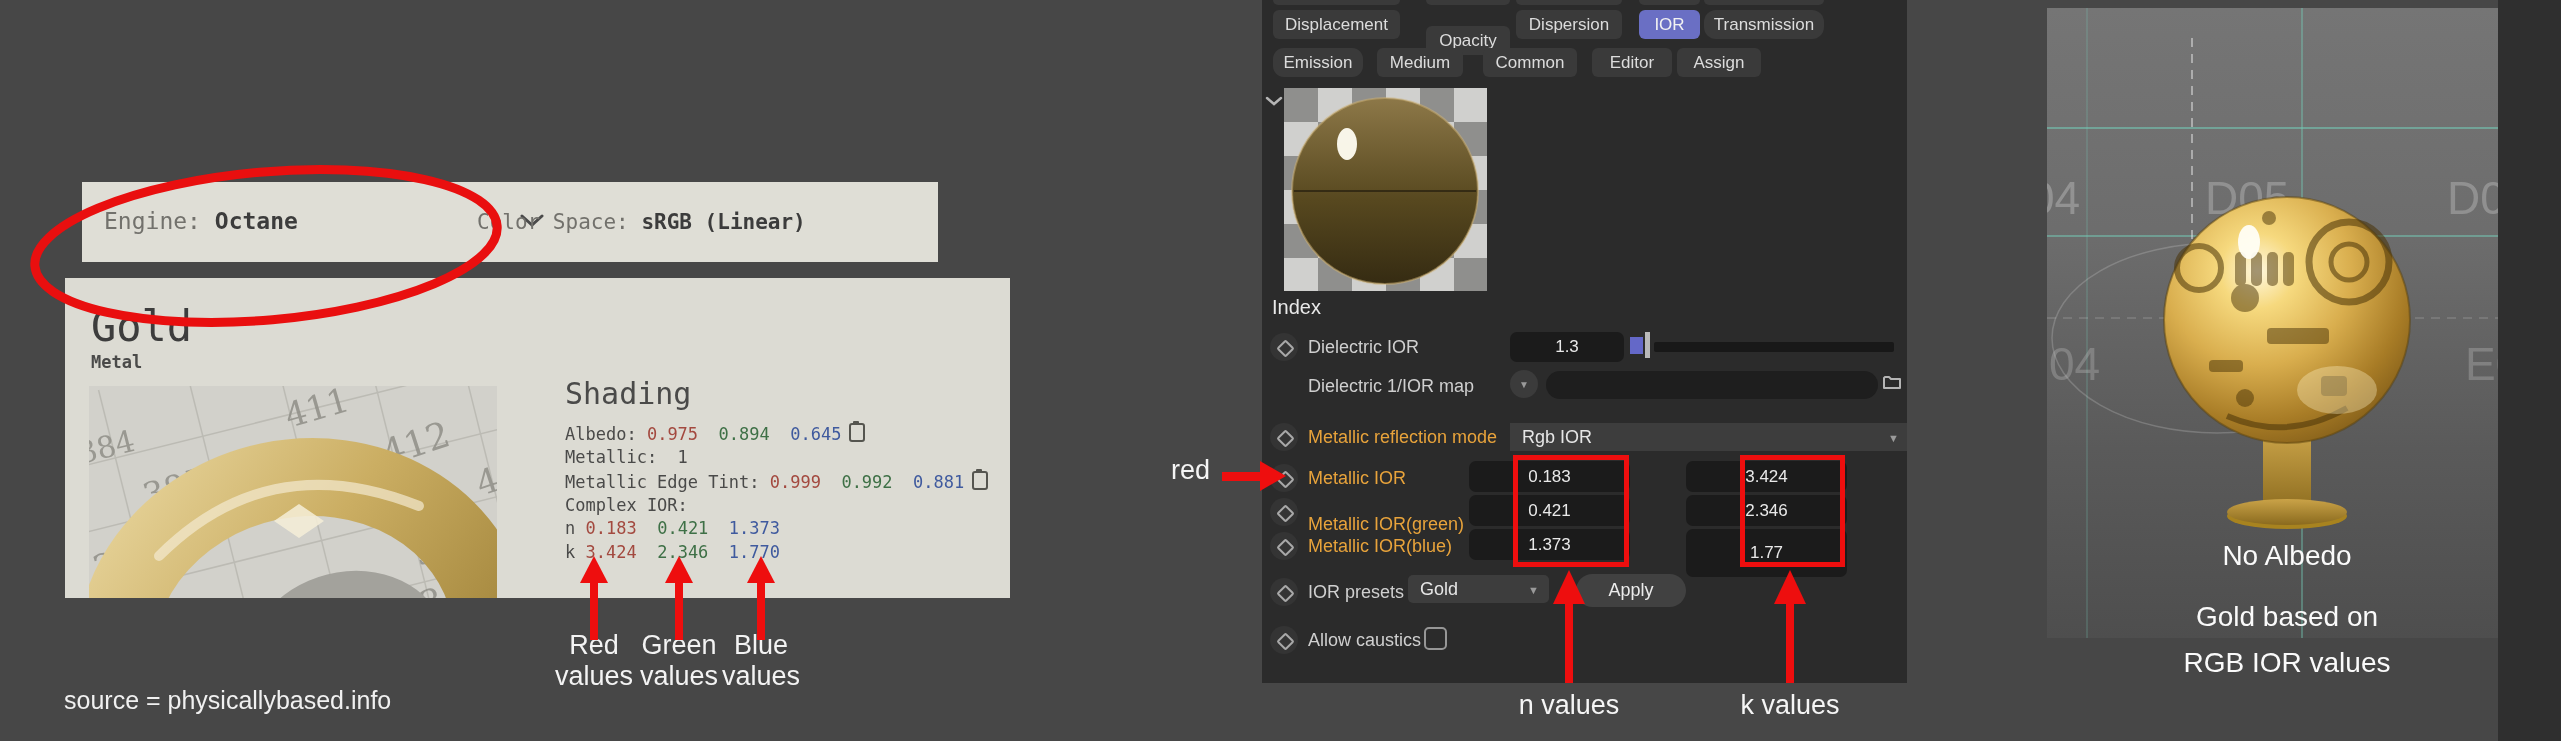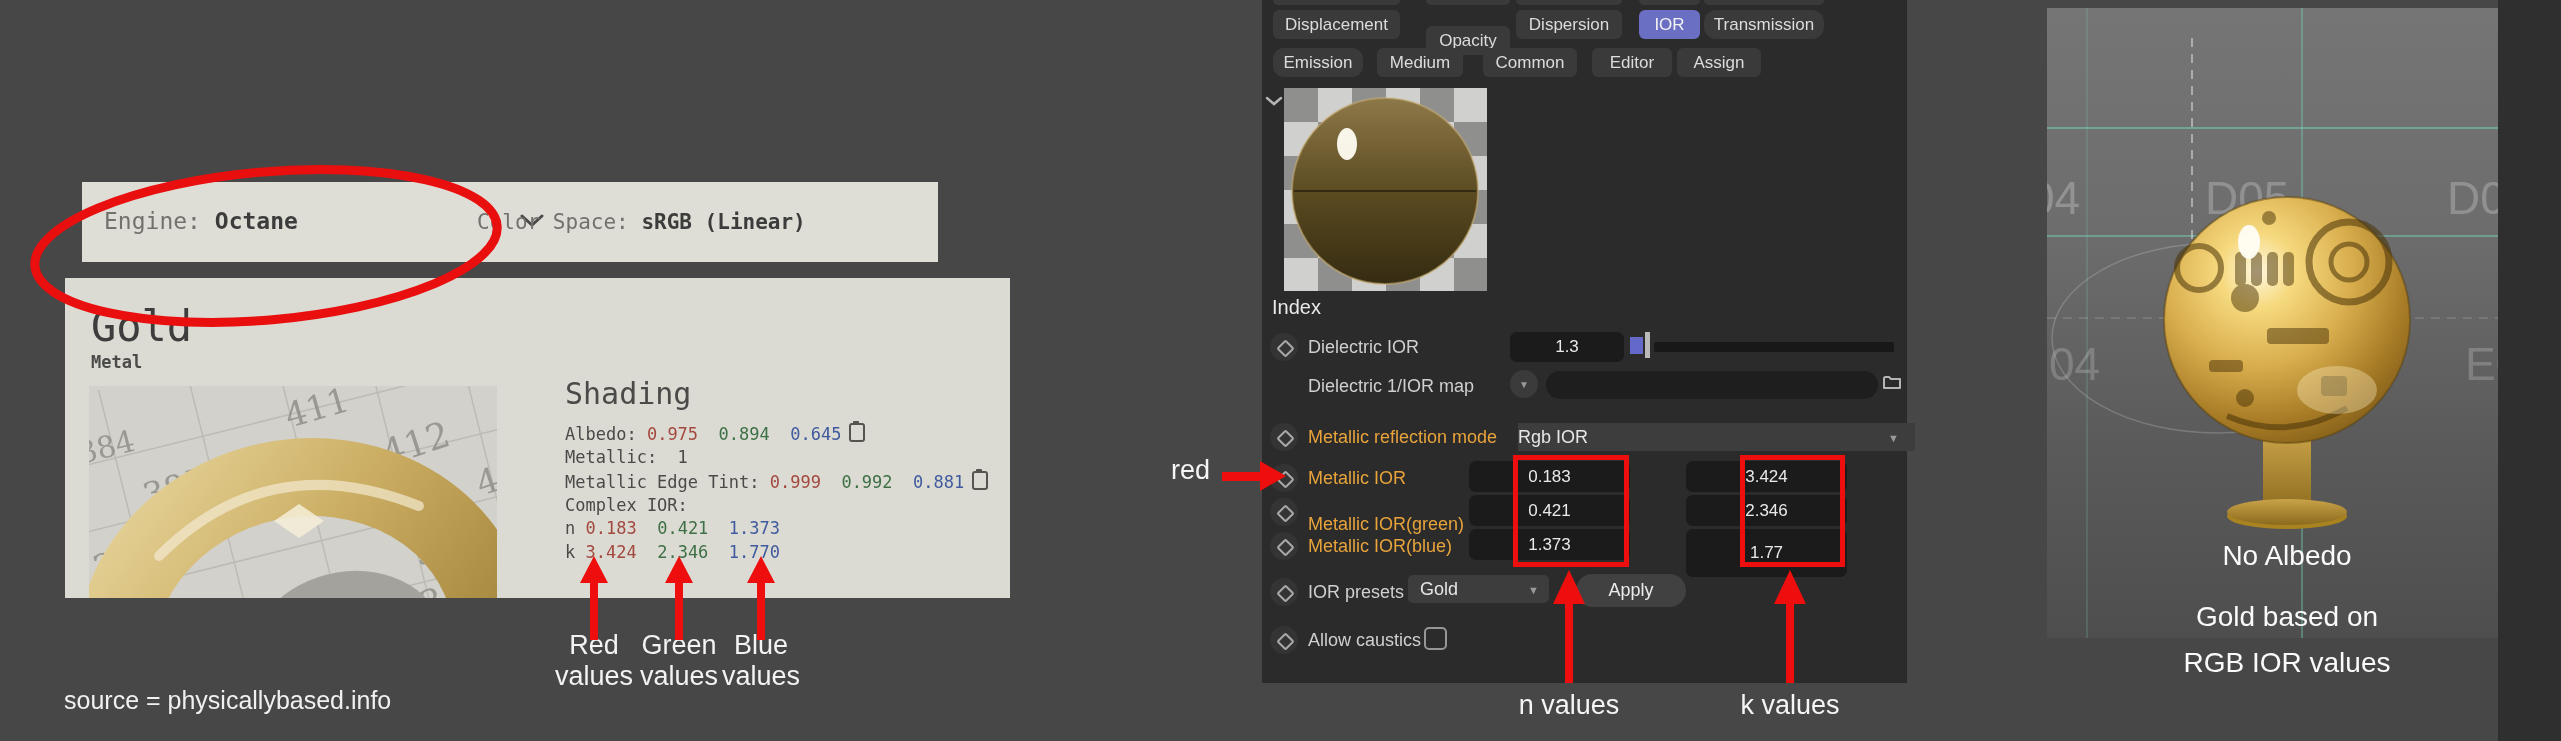--- a/index.html
+++ b/index.html
@@ -275,21 +275,21 @@
     <div class="abs circ-btn">▼</div>
     <div class="abs pill-input"></div>
     <svg class="abs" style="left:620px;top:373px;" width="20" height="18">
       <path d="M2 5 L2 15 L18 15 L18 6 L9 6 L7 4 L3 4 Z" fill="none" stroke="#b5b5b5" stroke-width="2" stroke-linejoin="round"></path>
     </svg>
 
     <div class="dcirc" style="top:423px;">
         <div class="diamond"></div>
       </div>
     <div class="p-label orange" style="top:427px;">Metallic reflection mode</div>
-    <div class="dd-field" style="left:256px;top:423px;width:397px;height:28px;box-sizing:border-box;">
+    <div class="dd-field" style="left:248px;top:423px;width:397px;height:28px;padding-left:12px;box-sizing:border-box;">
       <span>Rgb IOR</span>
     </div>
     <div class="dd-caret" style="left:626px;top:432px;">▼</div>
 
     <div class="dcirc" style="top:464px;">
         <div class="diamond"></div>
       </div>
     <div class="p-label orange" style="top:468px;">Metallic IOR</div>
     <div class="valbox" style="left:207px;top:461px;width:161px;height:31px;">0.183</div>
     <div class="valbox" style="left:424px;top:461px;width:161px;height:31px;">3.424</div>

